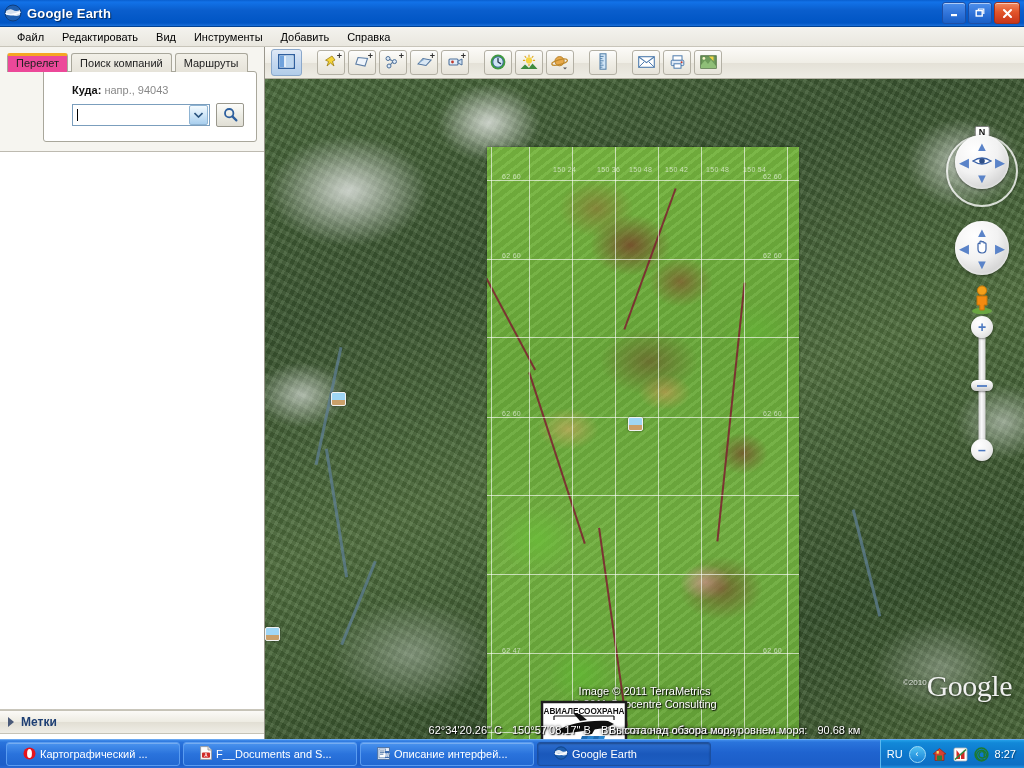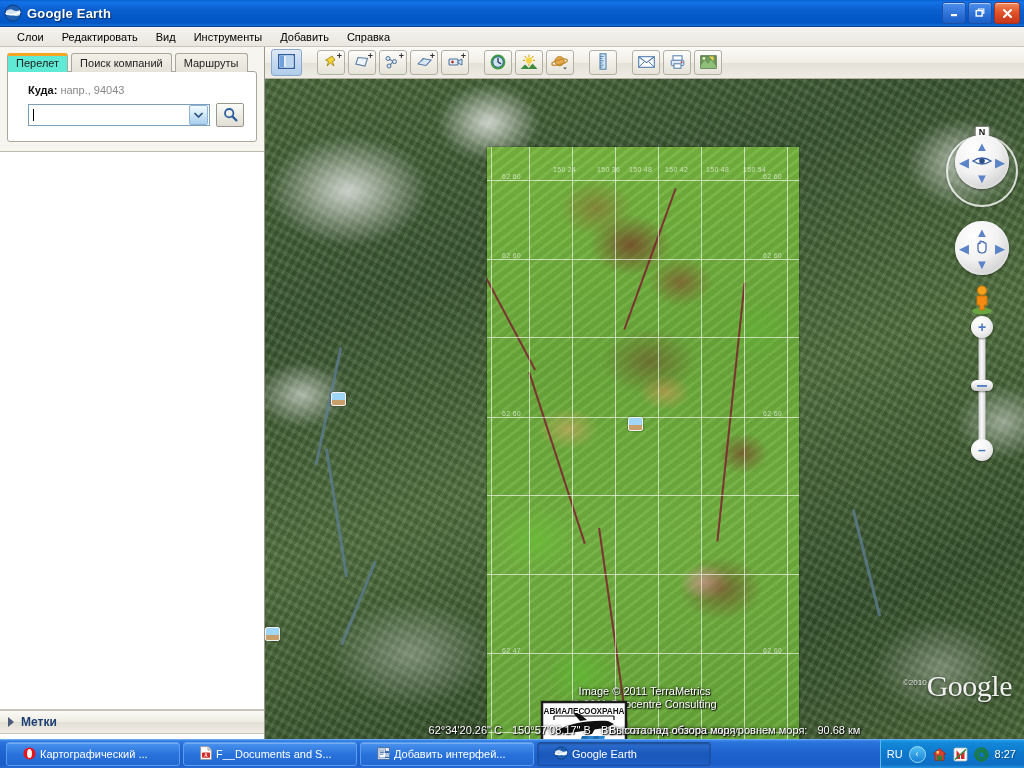--- a/index.html
+++ b/index.html
@@ -85,29 +85,30 @@
     padding:6px 7px 9px 7px;
   }
   .tabs{display:flex;gap:3px;align-items:flex-end;position:relative;z-index:2;}
   .tab{
     background:linear-gradient(to bottom,#f2f0e8,#e6e3d9);
     border:1px solid #a9a79b;border-bottom:none;
     border-radius:3px 3px 0 0;
     padding:3px 8px 3px 8px;font-size:11px;color:#222;
   }
   .tab.active{
-    background:#5eead4;
+    background:#ec4899;
     border-top:3px solid #f5a623;
     padding-top:1px;
     position:relative;
   }
   .tabpane{
     background:#fff;border:1px solid #a9a79b;
-    margin-top:-1px;padding:12px 12px 14px 20px;
+    margin-top:-1px;padding:12px 12px 14px 28px;
     border-radius:0 3px 3px 3px;
+    margin-left:36px;
   }
   .lbl-row{font-size:11px;margin-bottom:7px;}
   .lbl-row b{color:#111;font-weight:bold;}
   .lbl-row span{color:#888;}
   .inp-row{display:flex;gap:6px;align-items:center;}
   .combo{
     flex:1;height:20px;border:1px solid #7b9ebd;background:#fff;
     display:flex;align-items:center;position:relative;
   }
   .combo .caret-cell{
@@ -363,21 +364,21 @@
       </div>
       <div class="wbtn close">
         <svg width="11" height="11" viewBox="0 0 11 11">
           <path d="M2 2 L9 9 M9 2 L2 9" stroke="#fff" stroke-width="2.1" stroke-linecap="round"></path>
         </svg>
       </div>
     </div>
   </div>
 
   <div class="menubar">
-    <div class="menuitem">Слои</div>
+    <div class="menuitem">Файл</div>
     <div class="menuitem">Редактировать</div>
     <div class="menuitem">Вид</div>
     <div class="menuitem">Инструменты</div>
     <div class="menuitem">Добавить</div>
     <div class="menuitem">Справка</div>
   </div>
 
   <div class="body">
 
     <div class="sidebar">
@@ -758,21 +759,21 @@
             <rect x="2" y="2" width="6.6" height="8.8" fill="#fff" stroke="#6a8cb8" stroke-width="0.8"></rect>
             <g stroke="#2f5c96" stroke-width="0.8">
               <path d="M3 4 L7.6 4"></path>
                 <path d="M3 5.6 L7.6 5.6"></path>
                 <path d="M3 7.2 L6.4 7.2"></path>
             </g>
             <rect x="8" y="4" width="4" height="7" fill="#3a6bb0"></rect>
             <text x="10" y="9.8" font-family="Liberation Sans, sans-serif" font-size="5" font-weight="bold" fill="#fff" text-anchor="middle">W</text>
           </svg>
         </span>
-        <span class="tlabel">Добавить интерфей...</span>
+        <span class="tlabel">Описание интерфей...</span>
       </div>
       <div class="task active">
         <span>
           <svg width="14" height="14" viewBox="0 0 14 14">
             <circle cx="7" cy="7" r="6.2" fill="#1f5fb0" stroke="#0d3d7d" stroke-width="0.8"></circle>
             <path d="M1 5.5 Q5 3 7 4.8 Q9.5 6.6 13 4.8 L13 8.6 Q9.5 10.4 7 8.6 Q5 6.8 1 9 Z" fill="#eef3f9" opacity=".92"></path>
             <path d="M0.8 7 Q5 10.8 13.2 6" fill="none" stroke="#ffffff" stroke-width="1.3"></path>
           </svg>
         </span>
         <span class="tlabel">Google Earth</span>

